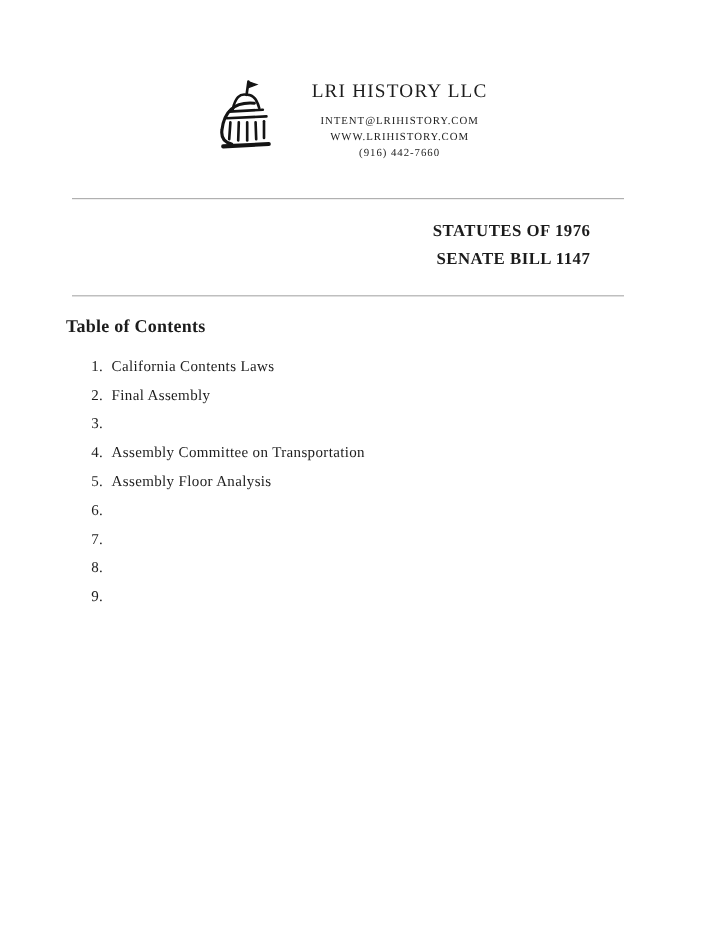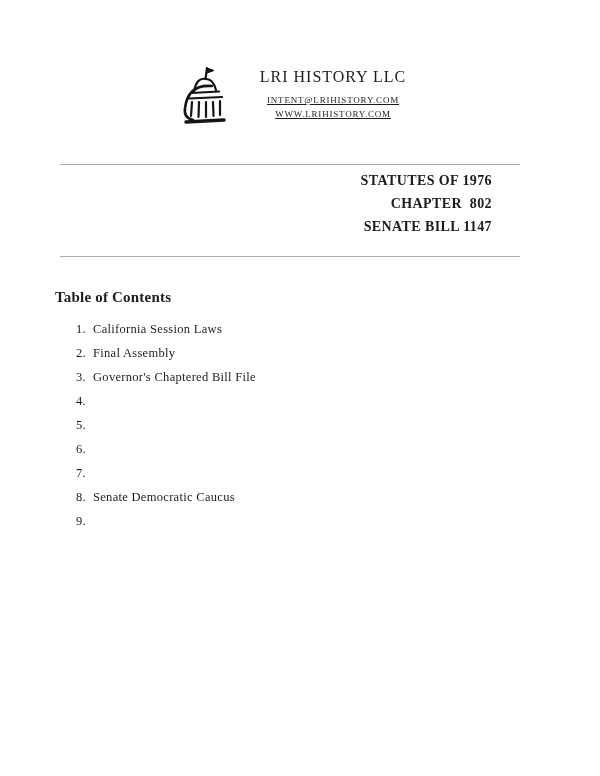--- a/index.html
+++ b/index.html
@@ -33,51 +33,50 @@
     font-size: 16px;
     letter-spacing: 1px;
     margin-bottom: 8px;
     white-space: pre;
   }
   .contact-line {
     font-size: 9px;
     letter-spacing: 0.8px;
     line-height: 13.5px;
     white-space: pre;
-    text-decoration: underline;
   }
 
   
   .rule {
     border: none;
     border-top: 1px solid #b0b0b0;
     margin: 0;
     margin-left: 60px;
     width: 460px;
   }
   .rule-top { margin-top: 30px; }
   .rule-mid { margin-top: 18px; }
 
   
   .statute-block {
-    margin-top: 4px;
+    margin-top: 16px;
     margin-right: 108px;
     text-align: right;
   }
   .statute-line {
     font-weight: bold;
     font-size: 14px;
     line-height: 23px;
     letter-spacing: 0.4px;
     white-space: pre;
   }
 
   
   .toc-title {
-    margin: 32px 0 0 55px;
+    margin: 18px 0 0 55px;
     font-size: 15px;
     font-weight: bold;
     letter-spacing: 0.2px;
   }
   .toc-list {
     margin: 16px 0 0 70px;
     padding: 0;
     list-style: none;
   }
   .toc-item {
@@ -121,62 +120,62 @@
 
         <path d="M15 34.5 L48 33"></path>
 
         <path d="M12 58 L50 56" stroke-width="3.4"></path>
       </svg>
     </div>
     <div class="contact">
       <div class="company">LRI HISTORY LLC</div>
       <div class="contact-line">INTENT@LRIHISTORY.COM</div>
       <div class="contact-line">WWW.LRIHISTORY.COM</div>
+      <div class="contact-line">(916) 442-7660</div>
     </div>
   </header>
 
   <hr class="rule rule-top">
 
   <section class="statute-block">
     <div class="statute-line">STATUTES OF 1976</div>
-    <div class="statute-line">CHAPTER  802</div>
     <div class="statute-line">SENATE BILL 1147</div>
   </section>
 
   <hr class="rule rule-mid">
 
   <h2 class="toc-title">Table of Contents</h2>
 
   <ol class="toc-list">
     <li class="toc-item">
       <span class="toc-num">1.</span>
-      <span class="toc-label">California Session Laws</span>
+      <span class="toc-label">California Contents Laws</span>
     </li>
     <li class="toc-item">
       <span class="toc-num">2.</span>
       <span class="toc-label">Final Assembly</span>
     </li>
     <li class="toc-item">
       <span class="toc-num">3.</span>
-      <span class="toc-label">Governor's Chaptered Bill File</span>
     </li>
     <li class="toc-item">
       <span class="toc-num">4.</span>
+      <span class="toc-label">Assembly Committee on Transportation</span>
     </li>
     <li class="toc-item">
       <span class="toc-num">5.</span>
+      <span class="toc-label">Assembly Floor Analysis</span>
     </li>
     <li class="toc-item">
       <span class="toc-num">6.</span>
     </li>
     <li class="toc-item">
       <span class="toc-num">7.</span>
     </li>
     <li class="toc-item">
       <span class="toc-num">8.</span>
-      <span class="toc-label">Senate Democratic Caucus</span>
     </li>
     <li class="toc-item">
       <span class="toc-num">9.</span>
     </li>
   </ol>
 
 </div>
 
 </body></html>

